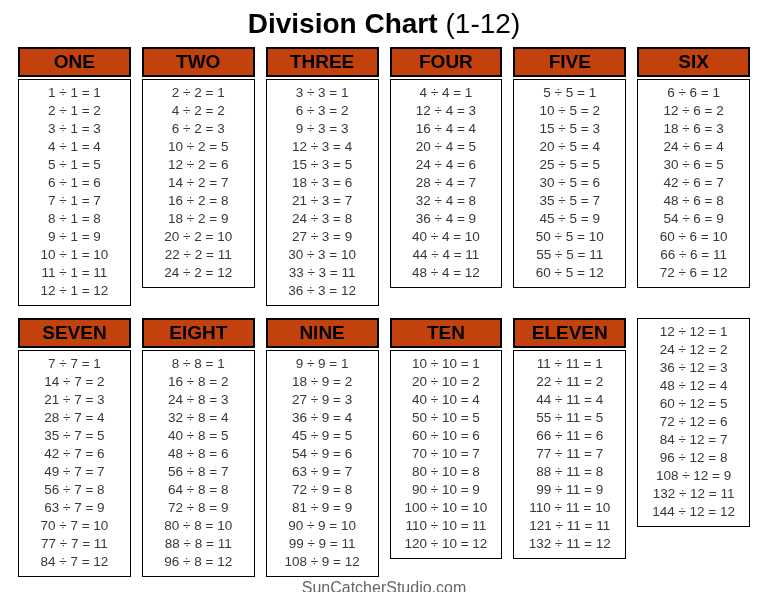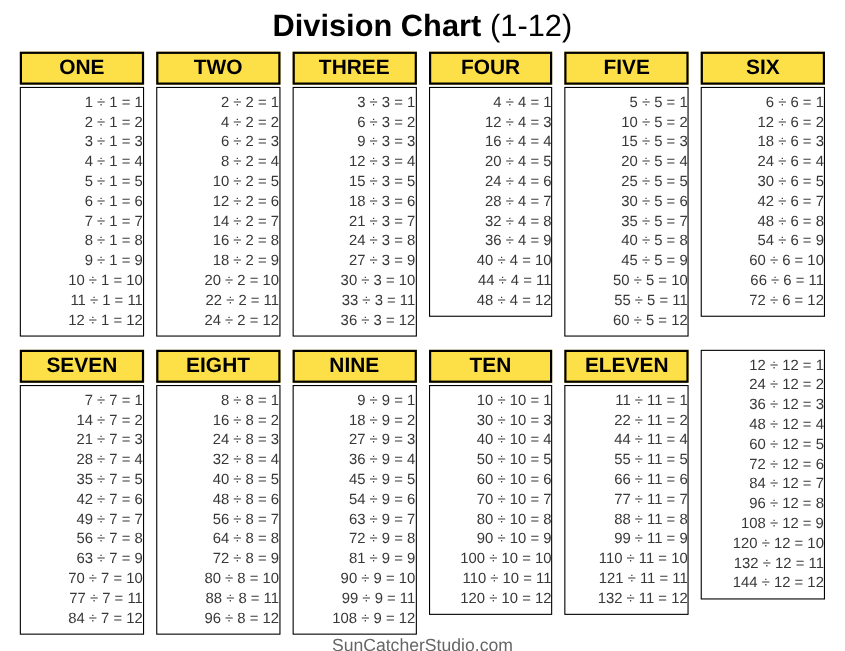--- a/index.html
+++ b/index.html
@@ -35,25 +35,25 @@
   .cell { display: block; }
   .cell-header {
     border: 2px solid #000000;
     text-align: center;
     font-weight: bold;
     font-size: 19px;
     line-height: 21px;
     padding: 2px 0 3px 0;
     margin-bottom: 2px;
     color: #000000;
-    background: #fde047;
+    background: #c2410c;
   }
   .cell-body {
     border: 1.5px solid #000000;
-    text-align: right;
+    text-align: center;
     padding: 4px 0 5px 0;
     background: #ffffff;
   }
   .equation {
     font-size: 13.5px;
     line-height: 18px;
     color: #383838;
     white-space: nowrap;
   }
   .footer {
@@ -91,21 +91,20 @@
           <div class="equation">12 ÷ 1 = 12</div>
         </div>
     </div>
 
     <div class="cell">
       <div class="cell-header">TWO</div>
       <div class="cell-body">
           <div class="equation">2 ÷ 2 = 1</div>
           <div class="equation">4 ÷ 2 = 2</div>
           <div class="equation">6 ÷ 2 = 3</div>
-          <div class="equation">8 ÷ 2 = 4</div>
           <div class="equation">10 ÷ 2 = 5</div>
           <div class="equation">12 ÷ 2 = 6</div>
           <div class="equation">14 ÷ 2 = 7</div>
           <div class="equation">16 ÷ 2 = 8</div>
           <div class="equation">18 ÷ 2 = 9</div>
           <div class="equation">20 ÷ 2 = 10</div>
           <div class="equation">22 ÷ 2 = 11</div>
           <div class="equation">24 ÷ 2 = 12</div>
         </div>
     </div>
@@ -148,21 +147,20 @@
     <div class="cell">
       <div class="cell-header">FIVE</div>
       <div class="cell-body">
           <div class="equation">5 ÷ 5 = 1</div>
           <div class="equation">10 ÷ 5 = 2</div>
           <div class="equation">15 ÷ 5 = 3</div>
           <div class="equation">20 ÷ 5 = 4</div>
           <div class="equation">25 ÷ 5 = 5</div>
           <div class="equation">30 ÷ 5 = 6</div>
           <div class="equation">35 ÷ 5 = 7</div>
-          <div class="equation">40 ÷ 5 = 8</div>
           <div class="equation">45 ÷ 5 = 9</div>
           <div class="equation">50 ÷ 5 = 10</div>
           <div class="equation">55 ÷ 5 = 11</div>
           <div class="equation">60 ÷ 5 = 12</div>
         </div>
     </div>
 
     <div class="cell">
       <div class="cell-header">SIX</div>
       <div class="cell-body">
@@ -231,21 +229,21 @@
           <div class="equation">90 ÷ 9 = 10</div>
           <div class="equation">99 ÷ 9 = 11</div>
           <div class="equation">108 ÷ 9 = 12</div>
         </div>
     </div>
 
     <div class="cell">
       <div class="cell-header">TEN</div>
       <div class="cell-body">
           <div class="equation">10 ÷ 10 = 1</div>
-          <div class="equation">30 ÷ 10 = 3</div>
+          <div class="equation">20 ÷ 10 = 2</div>
           <div class="equation">40 ÷ 10 = 4</div>
           <div class="equation">50 ÷ 10 = 5</div>
           <div class="equation">60 ÷ 10 = 6</div>
           <div class="equation">70 ÷ 10 = 7</div>
           <div class="equation">80 ÷ 10 = 8</div>
           <div class="equation">90 ÷ 10 = 9</div>
           <div class="equation">100 ÷ 10 = 10</div>
           <div class="equation">110 ÷ 10 = 11</div>
           <div class="equation">120 ÷ 10 = 12</div>
         </div>
@@ -272,21 +270,20 @@
       <div class="cell-body">
           <div class="equation">12 ÷ 12 = 1</div>
           <div class="equation">24 ÷ 12 = 2</div>
           <div class="equation">36 ÷ 12 = 3</div>
           <div class="equation">48 ÷ 12 = 4</div>
           <div class="equation">60 ÷ 12 = 5</div>
           <div class="equation">72 ÷ 12 = 6</div>
           <div class="equation">84 ÷ 12 = 7</div>
           <div class="equation">96 ÷ 12 = 8</div>
           <div class="equation">108 ÷ 12 = 9</div>
-          <div class="equation">120 ÷ 12 = 10</div>
           <div class="equation">132 ÷ 12 = 11</div>
           <div class="equation">144 ÷ 12 = 12</div>
         </div>
     </div>
 
   </main>
 
   <footer class="footer">SunCatcherStudio.com</footer>
 
 </div>

